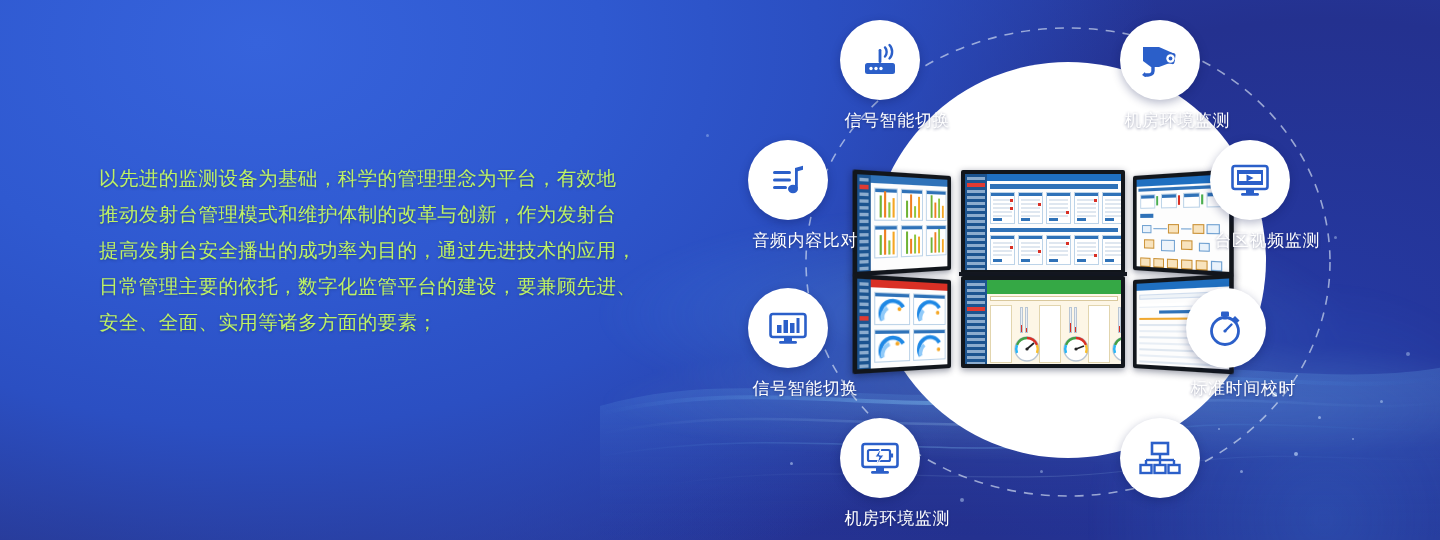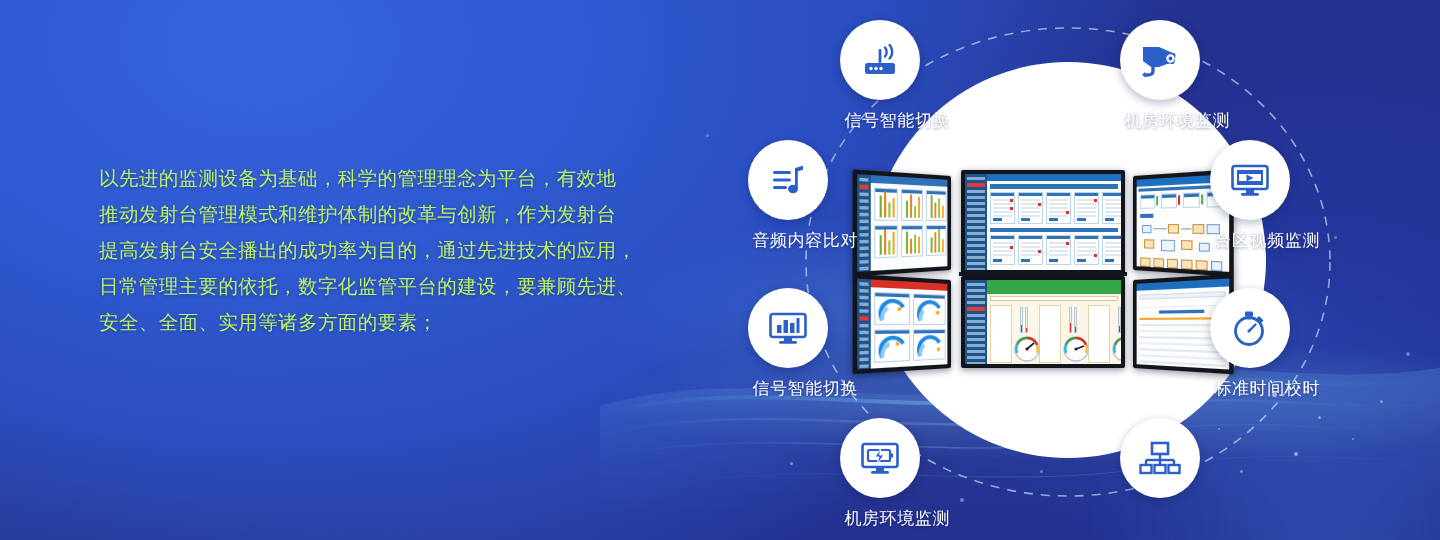--- a/index.html
+++ b/index.html
@@ -627,21 +627,21 @@
           <rect x="18.5" y="13" width="4.5" height="13" fill="#2b5fc9"></rect>
           <rect x="25" y="16" width="4.5" height="10" fill="#2b5fc9"></rect>
           <rect x="31.5" y="11" width="3" height="15" fill="#2b5fc9"></rect>
           <rect x="19" y="30" width="8" height="4" fill="#2b5fc9"></rect>
           <rect x="14" y="34" width="18" height="2.8" rx="1.4" fill="#2b5fc9"></rect>
         </svg>
       </div>
       <div class="blabel">信号智能切换</div>
     </div>
 
-    <div class="badge" style="left:480px;top:288px;">
+    <div class="badge" style="left:456px;top:288px;">
       <div class="disc">
         <svg width="44" height="42" viewBox="0 0 44 42" fill="none">
           <circle cx="21" cy="24" r="13.5" stroke="#2b5fc9" stroke-width="2.8" fill="none"></circle>
           <rect x="17" y="4.5" width="8" height="5" rx="1.2" fill="#2b5fc9"></rect>
           <rect x="19.3" y="8.5" width="3.4" height="4" fill="#2b5fc9"></rect>
           <path d="M31 9 l4.5 4.5 l-3.4 3.4 l-4.5 -4.5 z" fill="#2b5fc9"></path>
           <line x1="21" y1="24" x2="27.5" y2="17.5" stroke="#2b5fc9" stroke-width="2.4" stroke-linecap="round"></line>
           <circle cx="21" cy="24" r="1.6" fill="#2b5fc9"></circle>
         </svg>
       </div>

